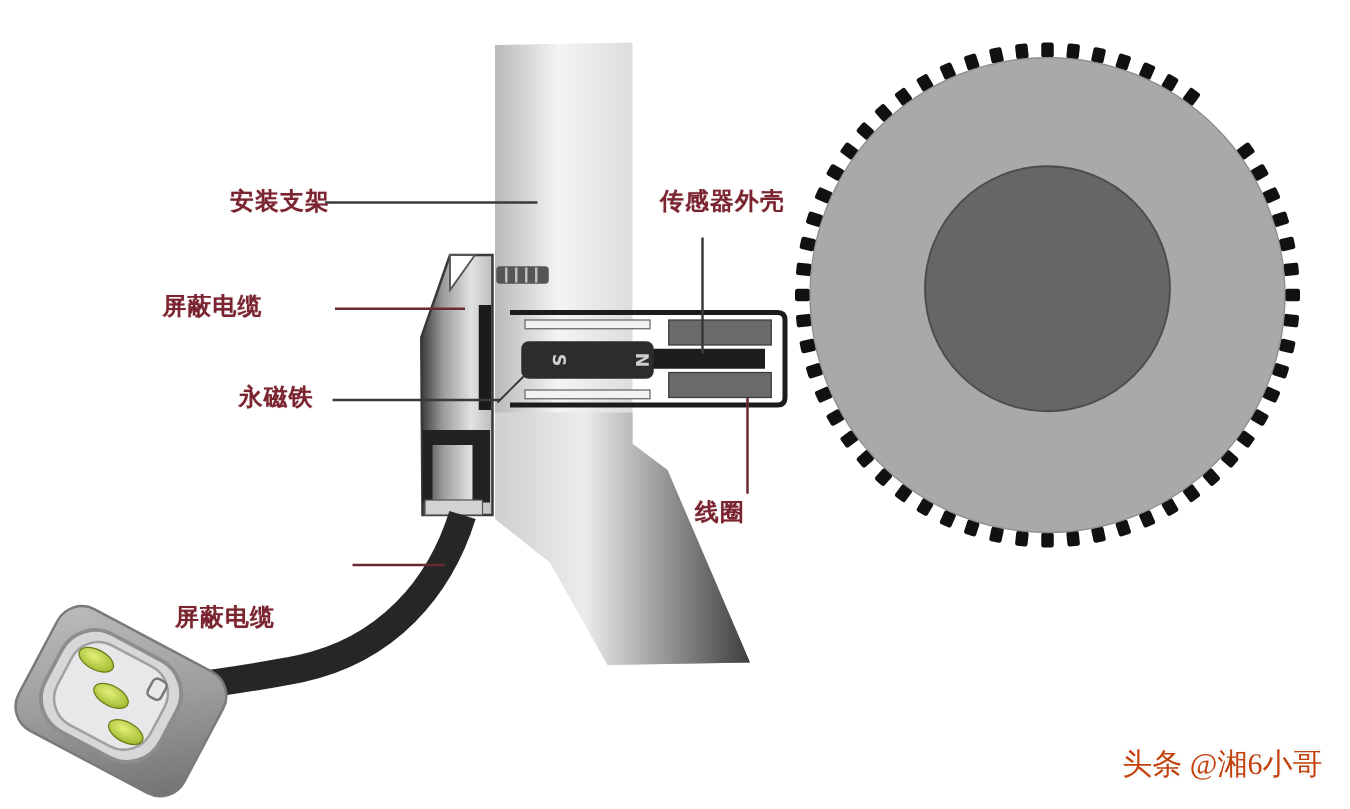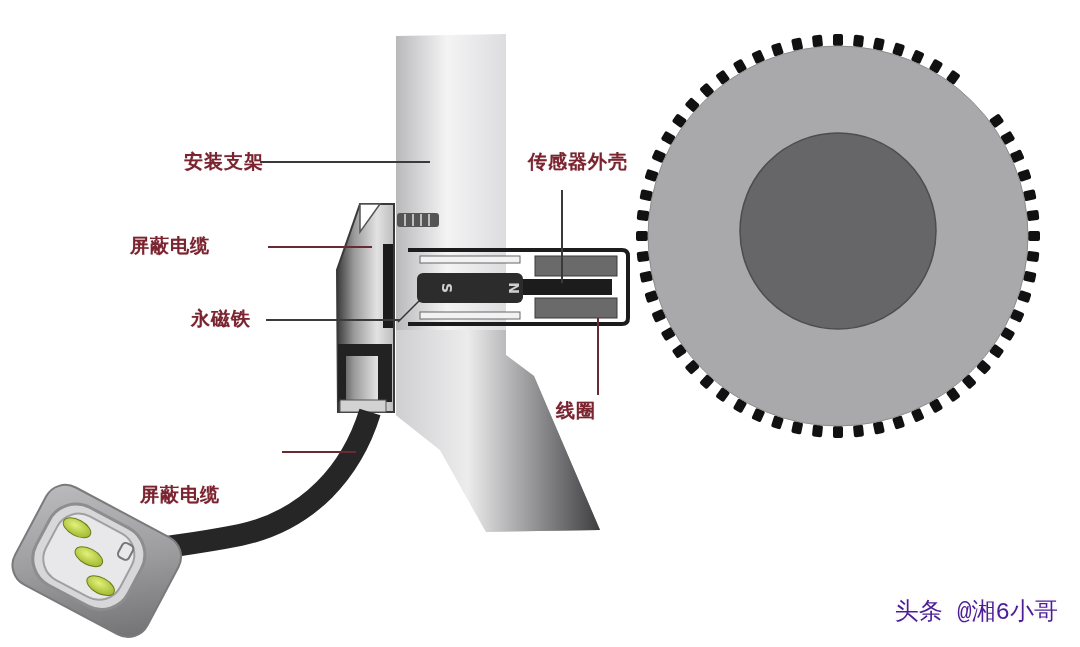--- a/index.html
+++ b/index.html
@@ -1,19 +1,19 @@
 <!DOCTYPE html>
 <html><head>
 <meta charset="utf-8">
 <style>
   html,body{margin:0;padding:0;background:#ffffff;}
   body{width:1080px;height:647px;position:relative;overflow:hidden;font-family:"DejaVu Serif","Liberation Serif",serif;}
   #stage{position:absolute;left:0;top:0;width:1080px;height:647px;}
   .label{position:absolute;font-family:"DejaVu Serif","Liberation Serif",serif;font-weight:bold;font-size:19px;color:#7a2430;letter-spacing:1px;white-space:nowrap;line-height:1;text-shadow:0 0 1px rgba(120,30,40,0.35);}
-  .watermark{position:absolute;right:22px;bottom:20px;font-family:Liberation Mono, monospace;font-size:24px;color:#4c1d95;white-space:nowrap;text-shadow:1px 1px 0 #fff,-1px -1px 0 #fff, 1px -1px 0 #fff,-1px 1px 0 #fff, 0 0 2px #999;}
+  .watermark{position:absolute;right:22px;bottom:20px;font-family:Liberation Serif, serif;font-size:24px;color:#c2410c;white-space:nowrap;text-shadow:1px 1px 0 #fff,-1px -1px 0 #fff, 1px -1px 0 #fff,-1px 1px 0 #fff, 0 0 2px #999;}
 </style>
 </head>
 <body>
 
 <div id="stage">
   <svg width="1080" height="647" viewBox="0 0 1080 647" xmlns="http://www.w3.org/2000/svg">
     <defs>
       <linearGradient id="metalV" x1="0" y1="0" x2="1" y2="0">
         <stop offset="0" stop-color="#b9b9bb"></stop>
         <stop offset="0.25" stop-color="#f4f4f5"></stop>

